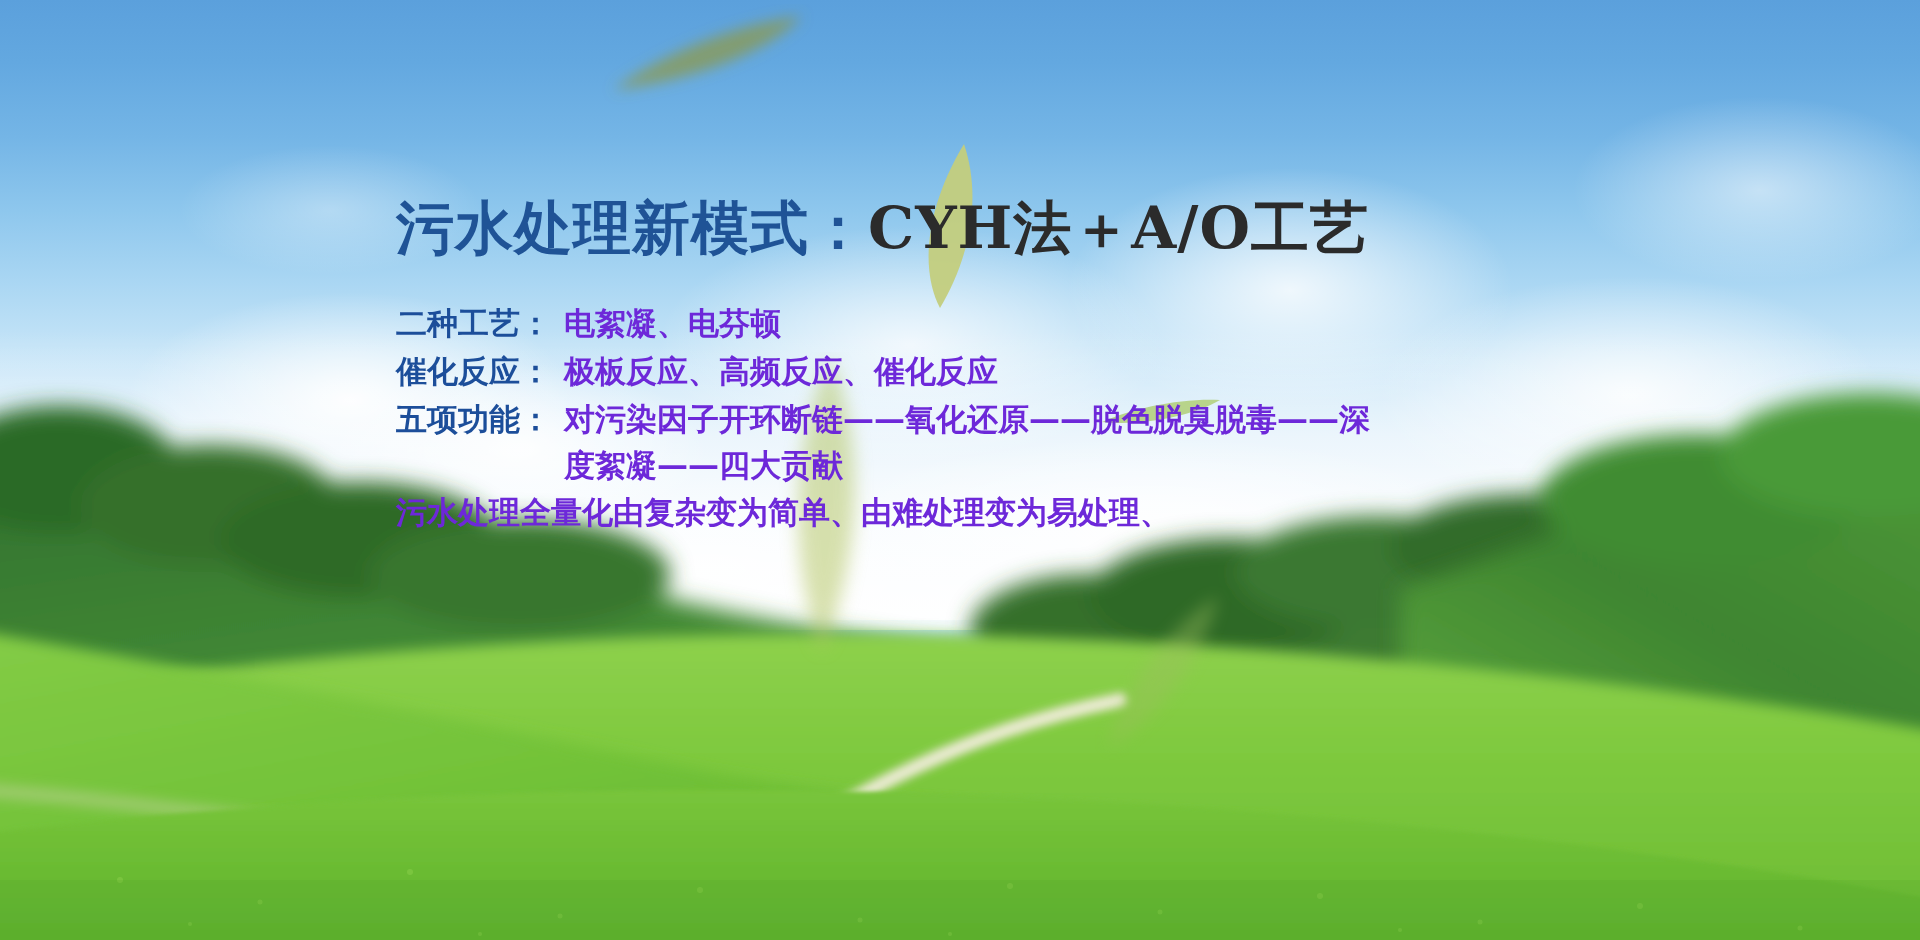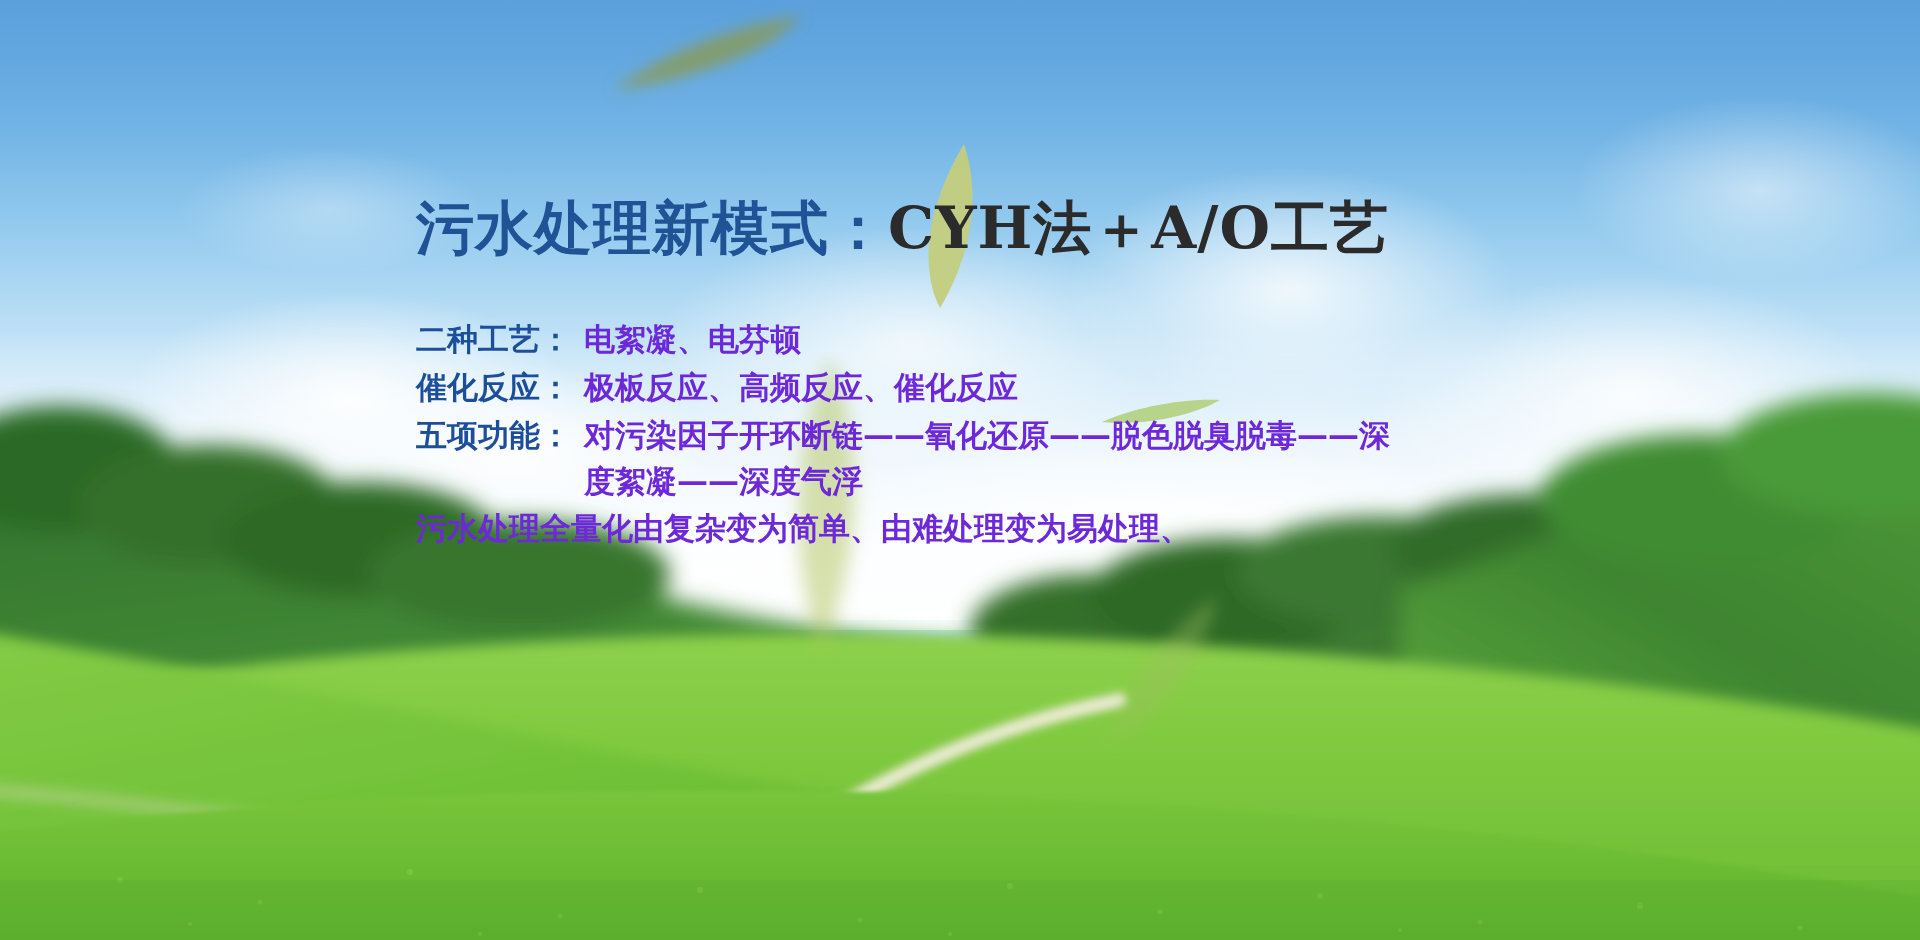--- a/index.html
+++ b/index.html
@@ -70,36 +70,36 @@
     pointer-events: none;
   }
   .land svg { display: block; }
 
   
   .leaf { position: absolute; pointer-events: none; }
 
   
   .content {
     position: absolute;
-    left: 416px;
+    left: 396px;
     top: 196px;
     width: 1120px;
   }
   .title {
     font-size: 58px;
     line-height: 1.12;
     font-weight: 700;
     letter-spacing: 1px;
     white-space: nowrap;
   }
   .title .t-blue { color: #1f5396; }
   .title .t-dark { color: #2b2b2b; }
 
   .bullets {
-    margin-top: 56px;
+    margin-top: 40px;
   }
   .brow {
     display: flex;
     align-items: flex-start;
     font-size: 31px;
     line-height: 1.48;
     font-weight: 700;
     margin-bottom: 2px;
   }
   .blabel {
@@ -328,21 +328,21 @@
         <span class="blabel">催化反应：</span>
         <span class="bvalue">
           <span class="cont">极板反应、高频反应、催化反应</span>
         </span>
       </div>
 
       <div class="brow">
         <span class="blabel">五项功能：</span>
         <span class="bvalue">
           <span class="cont">对污染因子开环断链——氧化还原——脱色脱臭脱毒——深</span>
-          <span class="cont">度絮凝——深度气浮</span>
+          <span class="cont">度絮凝——四大贡献</span>
         </span>
       </div>
 
       <div class="brow">
         <span class="bvalue">
           <span class="cont">污水处理全量化由复杂变为简单、由难处理变为易处理、</span>
         </span>
       </div>
 
     </div>

